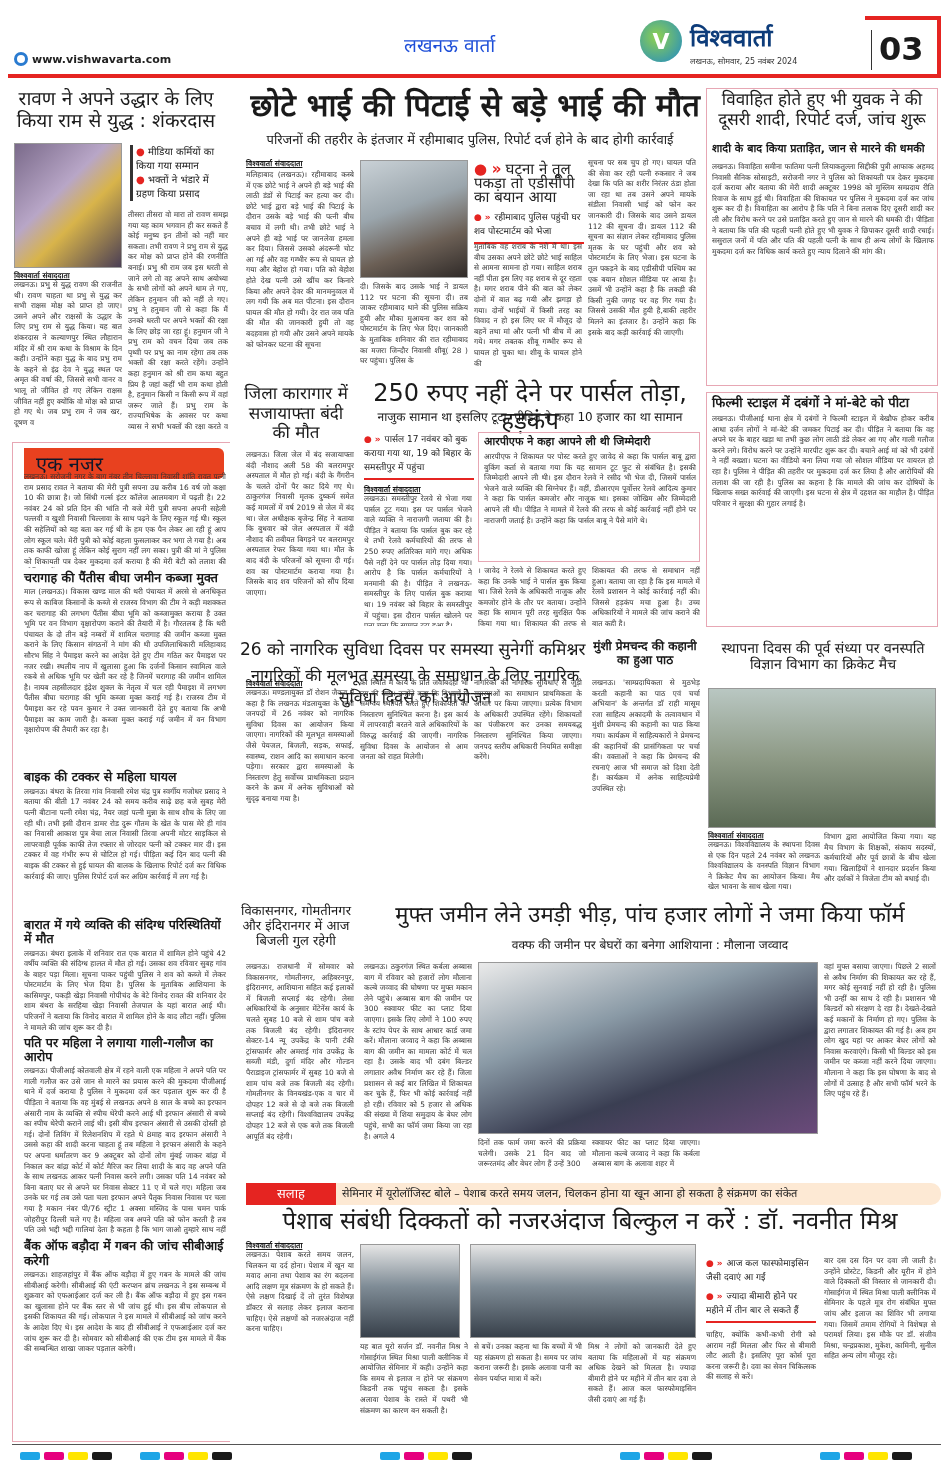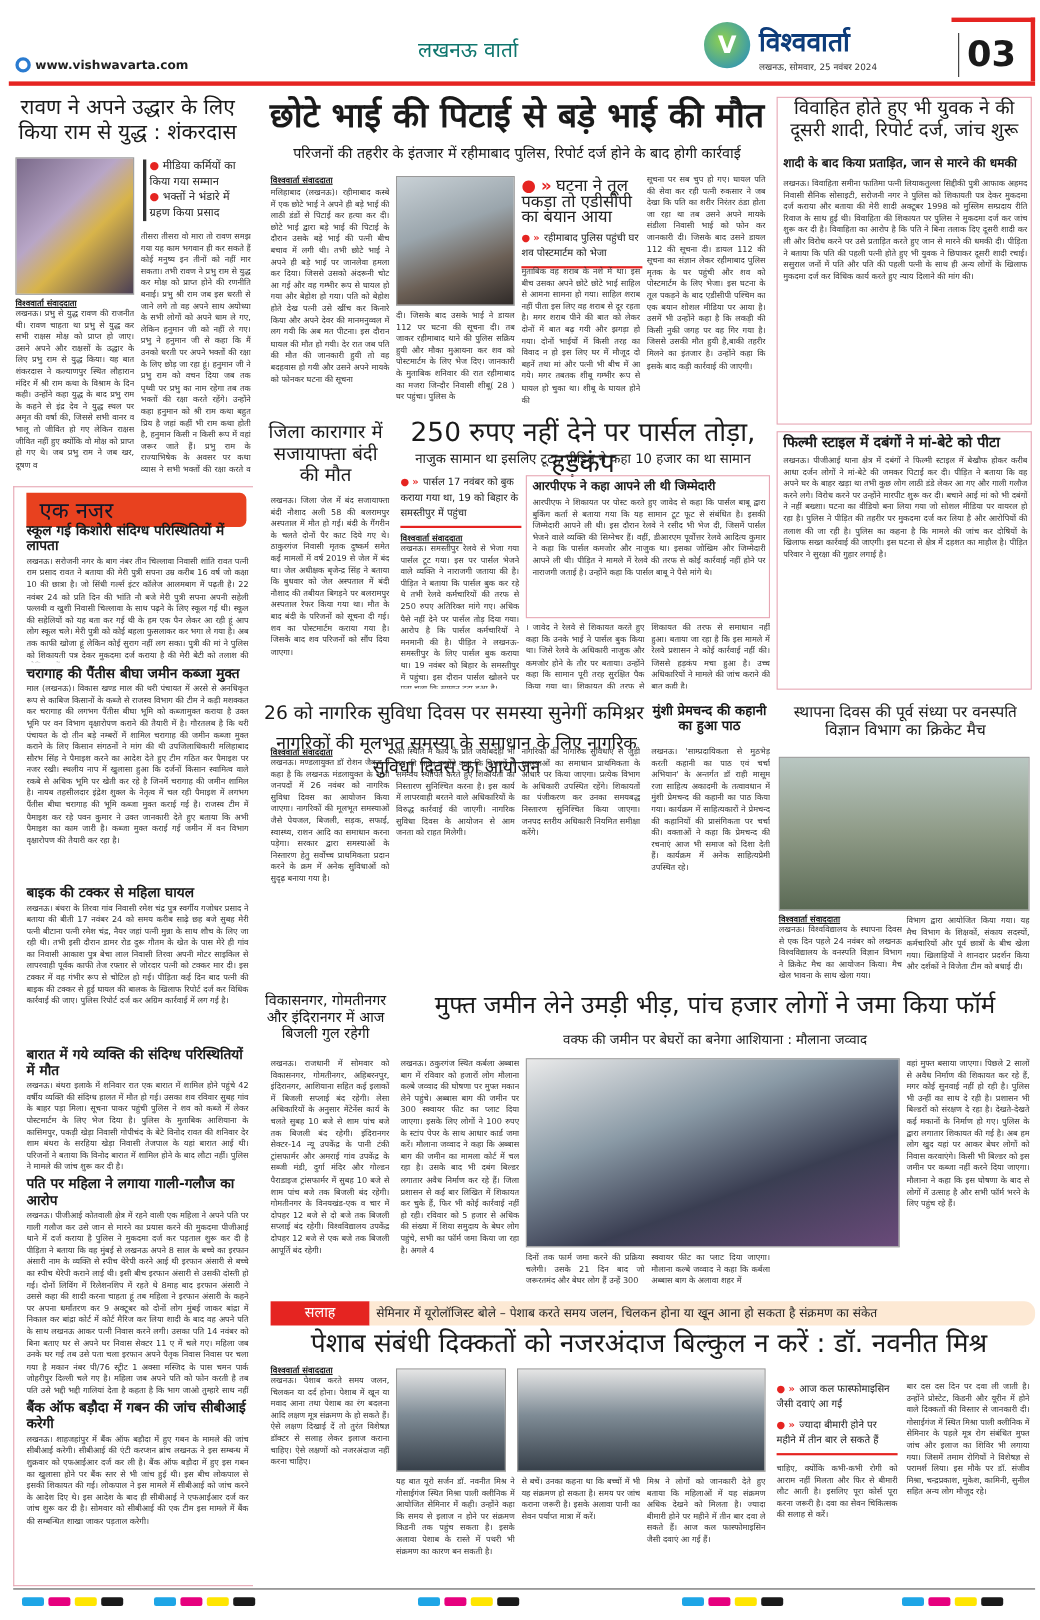--- a/index.html
+++ b/index.html
@@ -1,20 +1,20 @@
 <!DOCTYPE html>
 <html><head>
 <meta charset="utf-8">
 <style>
 *{box-sizing:border-box;margin:0;padding:0}
 body{width:945px;height:1473px;background:#fff;font-family:"DejaVu Sans",sans-serif;color:#1a1a1a;position:relative;overflow:hidden}
 .abs{position:absolute}
 .hdr-site{left:14px;top:52px;font-size:11px;font-weight:bold;color:#222;display:flex;align-items:center;gap:4px}
 .ie{width:14px;height:14px;border-radius:50%;border:3px solid #2a7bd0;display:inline-block}
-.hdr-sec{left:380px;top:32px;font-size:19px;color:#0f766e}
+.hdr-sec{left:404px;top:32px;font-size:19px;color:#1d4ed8}
 .logo{left:640px;top:20px;width:42px;height:42px;border-radius:50%;background:radial-gradient(circle at 40% 40%,#8fd14f,#1e88c8);display:flex;align-items:center;justify-content:center;font-weight:bold;color:#fff;font-size:22px}
 .brand{left:690px;top:20px;font-size:24px;font-weight:bold;color:#0d3c7a}
 .dateline{left:690px;top:55px;font-size:8px;color:#333}
 .pageno{left:865px;top:16px;width:76px;height:58px;border-top:4px solid #e52421;border-right:4px solid #e52421;font-size:32px;font-weight:bold;padding:10px 0 0 14px}
 .pageno:before{content:"";position:absolute;left:6px;top:10px;height:40px;border-left:1px solid #333}
 .redrule{left:8px;top:74px;width:933px;height:4px;background:#e52421}
 h1,h2,h3{font-weight:bold;line-height:1.15}
 .body-t{font-size:7.4px;line-height:10.6px;color:#333;text-align:justify}
 .byline{font-size:7.6px;font-weight:bold;text-decoration:underline;margin-bottom:2px}
 .photo{background:linear-gradient(135deg,#7a6a8a,#b8a6c7 40%,#d8b44a 60%,#4b3f55);border:1px solid #999}
@@ -56,35 +56,34 @@
   <div class="bul">मीडिया कर्मियों का किया गया सम्मान</div>
   <div class="bul">भक्तों ने भंडारे में ग्रहण किया प्रसाद</div>
 </div>
 <div class="abs caption" style="left:14px;top:270px">विश्ववार्ता संवाददाता</div>
 <div class="abs body-t" style="left:14px;top:280px;width:108px;height:150px;overflow:hidden">लखनऊ। प्रभु से युद्ध रावण की राजनीत थी। रावण चाहता था प्रभु से युद्ध कर सभी राक्षस मोक्ष को प्राप्त हो जाए। उसने अपने और राक्षसों के उद्धार के लिए प्रभु राम से युद्ध किया। यह बात शंकरदास ने कल्याणपुर स्थित लौहारान मंदिर में श्री राम कथा के विश्राम के दिन कही। उन्होंने कहा युद्ध के बाद प्रभु राम के कहने से इंद्र देव ने युद्ध स्थल पर अमृत की वर्षा की, जिससे सभी वानर व भालू तो जीवित हो गए लेकिन राक्षस जीवित नहीं हुए क्योंकि वो मोक्ष को प्राप्त हो गए थे। जब प्रभु राम ने जब खर, दूषण व</div>
 <div class="abs body-t" style="left:128px;top:210px;width:100px;height:220px;overflow:hidden">तीसरा तीसरा वो मारा तो रावण समझ गया यह काम भगवान ही कर सकते हैं कोई मनुष्य इन तीनों को नहीं मार सकता। तभी रावण ने प्रभु राम से युद्ध कर मोक्ष को प्राप्त होने की रणनीति बनाई। प्रभु श्री राम जब इस धरती से जाने लगे तो वह अपने साथ अयोध्या के सभी लोगों को अपने धाम ले गए, लेकिन हनुमान जी को नहीं ले गए। प्रभु ने हनुमान जी से कहा कि मैं उनको धरती पर अपने भक्तों की रक्षा के लिए छोड़ जा रहा हूं। हनुमान जी ने प्रभु राम को वचन दिया जब तक पृथ्वी पर प्रभु का नाम रहेगा तब तक भक्तों की रक्षा करते रहेंगे। उन्होंने कहा हनुमान को श्री राम कथा बहुत प्रिय है जहां कहीं भी राम कथा होती है, हनुमान किसी न किसी रूप में वहां जरूर जाते हैं। प्रभु राम के राज्याभिषेक के अवसर पर कथा व्यास ने सभी भक्तों की रक्षा करते व खजाना प्रसाद के रूप में दिया।</div>
 
 <div class="abs pinkbox" style="left:12px;top:442px;width:218px;height:1000px;border-right:none"></div>
 <div class="abs ek" style="left:24px;top:448px;width:200px">एक नजर</div>
 <div class="abs" style="left:24px;top:472px;width:202px">
-  <h3 class="sub">स्कूल गई किशोरी संदिग्ध परिस्थितियों में लापता</h3>
   <div class="body-t" style="height:96px;overflow:hidden">लखनऊ। सरोजनी नगर के बाग नंबर तीन चिल्लावा निवासी शांति रावत पत्नी राम प्रसाद रावत ने बताया की मेरी पुत्री सपना उम्र करीब 16 वर्ष जो कक्षा 10 की छात्रा है। जो सिंधी गर्ल्स इंटर कॉलेज आलमबाग में पढ़ती है। 22 नवंबर 24 को प्रति दिन की भांति नौ बजे मेरी पुत्री सपना अपनी सहेली पल्लवी व खुशी निवासी चिल्लावा के साथ पढ़ने के लिए स्कूल गई थी। स्कूल की सहेलियों को यह बता कर गई थी के हम एक पैन लेकर आ रही हूं आप लोग स्कूल चले। मेरी पुत्री को कोई बहला फुसलाकर कर भगा ले गया है। अब तक काफी खोजा हूं लेकिन कोई सुराग नहीं लग सका। पुत्री की मां ने पुलिस को शिकायती पत्र देकर मुकदमा दर्ज कराया है की मेरी बेटी को तलाश की कोशिश करें।</div>
   <h3 class="sub">चरागाह की पैंतीस बीघा जमीन कब्जा मुक्त</h3>
   <div class="body-t" style="height:180px;overflow:hidden">माल (लखनऊ)। विकास खण्ड माल की थरी पंचायत में अरसे से अनधिकृत रूप से काबिज किसानों के कब्जे से राजस्व विभाग की टीम ने कड़ी मशक्कत कर चरागाह की लगभग पैंतीस बीघा भूमि को कब्जामुक्त कराया है उक्त भूमि पर वन विभाग वृक्षारोपण कराने की तैयारी में है। गौरतलब है कि थरी पंचायत के दो तीन बड़े नम्बरों में शामिल चरागाह की जमीन कब्जा मुक्त कराने के लिए किसान संगठनों ने मांग की थी उपजिलाधिकारी मलिहाबाद सौरभ सिंह ने पैमाइश करने का आदेश देते हुए टीम गठित कर पैमाइश पर नजर रखी। स्थलीय नाप में खुलासा हुआ कि दर्जनों किसान स्वामित्व वाले रकबे से अधिक भूमि पर खेती कर रहे है जिनमें चरागाह की जमीन शामिल है। नायब तहसीलदार इंद्रेश शुक्ल के नेतृत्व में चल रही पैमाइश में लगभग पैंतीस बीघा चरागाह की भूमि कब्जा मुक्त कराई गई है। राजस्व टीम में पैमाइश कर रहे पवन कुमार ने उक्त जानकारी देते हुए बताया कि अभी पैमाइश का काम जारी है। कब्जा मुक्त कराई गई जमीन में वन विभाग वृक्षारोपण की तैयारी कर रहा है।</div>
   <h3 class="sub">बाइक की टक्कर से महिला घायल</h3>
   <div class="body-t" style="height:128px;overflow:hidden">लखनऊ। बंथरा के तिरवा गांव निवासी रमेश चंद्र पुत्र स्वर्गीय गजोधर प्रसाद ने बताया की बीती 17 नवंबर 24 को समय करीब साढ़े छह बजे सुबह मेरी पत्नी बीटाना पत्नी रमेश चंद्र, नैयर जहां पत्नी मुन्ना के साथ शौच के लिए जा रही थी। तभी इसी दौरान डामर रोड दुरू गौतम के खेत के पास मेरे ही गांव का निवासी आकाश पुत्र बेचा लाल निवासी तिरवा अपनी मोटर साइकिल से लापरवाही पूर्वक काफी तेज रफ्तार से जोरदार पत्नी को टक्कर मार दी। इस टक्कर में वह गंभीर रूप से चोटिल हो गई। पीड़िता कई दिन बाद पत्नी की बाइक की टक्कर से हुई घायल की बालक के खिलाफ रिपोर्ट दर्ज कर विधिक कार्रवाई की जाए। पुलिस रिपोर्ट दर्ज कर अग्रिम कार्रवाई में लग गई है।</div>
   <h3 class="sub">बारात में गये व्यक्ति की संदिग्ध परिस्थितियों में मौत</h3>
   <div class="body-t" style="height:84px;overflow:hidden">लखनऊ। बंथरा इलाके में शनिवार रात एक बारात में शामिल होने पहुंचे 42 वर्षीय व्यक्ति की संदिग्ध हालत में मौत हो गई। उसका शव रविवार सुबह गांव के बाहर पड़ा मिला। सूचना पाकर पहुंची पुलिस ने शव को कब्जे में लेकर पोस्टमार्टम के लिए भेज दिया है। पुलिस के मुताबिक आशियाना के कासिमपुर, पकड़ी खेड़ा निवासी गोपीचंद के बेटे विनोद रावत की शनिवार देर शाम बंथरा के सरहिया खेड़ा निवासी तेजपाल के यहां बारात आई थी। परिजनों ने बताया कि विनोद बारात में शामिल होने के बाद लौटा नहीं। पुलिस ने मामले की जांच शुरू कर दी है।</div>
   <h3 class="sub">पति पर महिला ने लगाया गाली-गलौज का आरोप</h3>
   <div class="body-t" style="height:170px;overflow:hidden">लखनऊ। पीजीआई कोतवाली क्षेत्र में रहने वाली एक महिला ने अपने पति पर गाली गलौज कर उसे जान से मारने का प्रयास करने की मुकदमा पीजीआई थाने में दर्ज कराया है पुलिस ने मुकदमा दर्ज कर पड़ताल शुरू कर दी है पीड़िता ने बताया कि वह मुंबई से लखनऊ अपने 8 साल के बच्चे का इरफान अंसारी नाम के व्यक्ति से स्पीच थेरेपी करने आई थी इरफान अंसारी से बच्चे का स्पीच थेरेपी कराने लाई थी। इसी बीच इरफान अंसारी से उसकी दोस्ती हो गई। दोनों लिविंग में रिलेशनशिप में रहते थे 8माह बाद इरफान अंसारी ने उससे कहा की शादी करना चाहता हूं तब महिला ने इरफान अंसारी के कहने पर अपना धर्मांतरण कर 9 अक्टूबर को दोनों लोग मुंबई जाकर बांद्रा में निकाल कर बांद्रा कोर्ट में कोर्ट मैरिज कर लिया शादी के बाद वह अपने पति के साथ लखनऊ आकर पत्नी निवास करने लगी। उसका पति 14 नवंबर को बिना बताए घर से अपने घर निवास सेक्टर 11 ए में चले गए। महिला जब उनके घर गई तब उसे पता चला इरफान अपने पैतृक निवास निवास पर चला गया है मकान नंबर पी/76 स्ट्रीट 1 अक्सा मस्जिद के पास चमन पार्क जोहरीपुर दिल्ली चले गए है। महिला जब अपने पति को फोन करती है तब पति उसे भद्दी भद्दी गालियां देता है कहता है कि भाग जाओ तुम्हारे साथ नहीं रहना अगर तुम मेरे साथ जबरदस्ती रहने की कोशिश की तो मैं तुम्हें यह तुम्हारे बच्चे को जान से मरवा दूंगा पुलिस का कहना है मुकदमा दर्ज कर विवेचना की जा रही है।</div>
   <h3 class="sub">बैंक ऑफ बड़ौदा में गबन की जांच सीबीआई करेगी</h3>
   <div class="body-t" style="height:84px;overflow:hidden">लखनऊ। शाहजहांपुर में बैंक ऑफ बड़ौदा में हुए गबन के मामले की जांच सीबीआई करेगी। सीबीआई की एंटी करप्शन ब्रांच लखनऊ ने इस सम्बन्ध में शुक्रवार को एफआईआर दर्ज कर ली है। बैंक ऑफ बड़ौदा में हुए इस गबन का खुलासा होने पर बैंक स्तर से भी जांच हुई थी। इस बीच लोकपाल से इसकी शिकायत की गई। लोकपाल ने इस मामले में सीबीआई को जांच करने के आदेश दिए थे। इस आदेश के बाद ही सीबीआई ने एफआईआर दर्ज कर जांच शुरू कर दी है। सोमवार को सीबीआई की एक टीम इस मामले में बैंक की सम्बन्धित शाखा जाकर पड़ताल करेगी।</div>
 </div>
 
-<h1 class="abs" style="left:240px;top:88px;width:460px;font-size:31px;text-align:center">छोटे भाई की पिटाई से बड़े भाई की मौत</h1>
+<h1 class="abs" style="left:240px;top:88px;width:460px;font-size:31px;text-align:right">छोटे भाई की पिटाई से बड़े भाई की मौत</h1>
 <div class="abs" style="left:240px;top:130px;width:460px;font-size:13px;text-align:center">परिजनों की तहरीर के इंतजार में रहीमाबाद पुलिस, रिपोर्ट दर्ज होने के बाद होगी कार्रवाई</div>
 <div class="abs byline" style="left:246px;top:158px">विश्ववार्ता संवाददाता</div>
 <div class="abs body-t" style="left:246px;top:170px;width:108px;height:210px;overflow:hidden">मलिहाबाद (लखनऊ)। रहीमाबाद कस्बे में एक छोटे भाई ने अपने ही बड़े भाई की लाठी डंडों से पिटाई कर हत्या कर दी। छोटे भाई द्वारा बड़े भाई की पिटाई के दौरान उसके बड़े भाई की पत्नी बीच बचाव में लगी थी। तभी छोटे भाई ने अपने ही बड़े भाई पर जानलेवा हमला कर दिया। जिससे उसको अंदरूनी चोट आ गई और वह गम्भीर रूप से घायल हो गया और बेहोश हो गया। पति को बेहोश होते देख पत्नी उसे खींच कर किनारे किया और अपने देवर की मानमनुव्वल में लग गयी कि अब मत पीटना। इस दौरान घायल की मौत हो गयी। देर रात जब पति की मौत की जानकारी हुयी तो वह बदहवास हो गयी और उसने अपने मायके को फोनकर घटना की सूचना</div>
 <div class="abs photo2" style="left:360px;top:160px;width:108px;height:118px;border:1px solid #999"></div>
 <div class="abs body-t" style="left:360px;top:282px;width:108px;height:100px;overflow:hidden">दी। जिसके बाद उसके भाई ने डायल 112 पर घटना की सूचना दी। तब जाकर रहीमाबाद थाने की पुलिस सक्रिय हुयी और मौका मुआयना कर शव को पोस्टमार्टम के लिए भेज दिए। जानकारी के मुताबिक शनिवार की रात रहीमाबाद का मजरा जिन्दौर निवासी शीबू( 28 ) घर पहुंचा। पुलिस के</div>
 <div class="abs" style="left:474px;top:162px;width:110px;border-bottom:2px solid #e52421;padding-bottom:4px">
   <div class="bul" style="font-size:15px"><span class="chev">»</span><span>घटना ने तूल पकड़ा तो एडीसीपी का बयान आया</span></div>
   <div class="bul" style="font-size:9px;margin-top:6px"><span class="chev">»</span><span>रहीमाबाद पुलिस पहुंची घर शव पोस्टमार्टम को भेजा</span></div>
 </div>
 <div class="abs body-t" style="left:474px;top:242px;width:108px;height:140px;overflow:hidden">मुताबिक वह शराब के नशे में था। इस बीच उसका अपने छोटे छोटे भाई साहिल से आमना सामना हो गया। साहिल शराब नहीं पीता इस लिए वह शराब से दूर रहता है। मगर शराब पीने की बात को लेकर दोनों में बात बढ़ गयी और झगड़ा हो गया। दोनों भाईयों में किसी तरह का विवाद न हो इस लिए घर में मौजूद दो बहनें तथा मां और पत्नी भी बीच में आ गये। मगर तबतक शीबू गम्भीर रूप से घायल हो चुका था। शीबू के घायल होने की</div>

